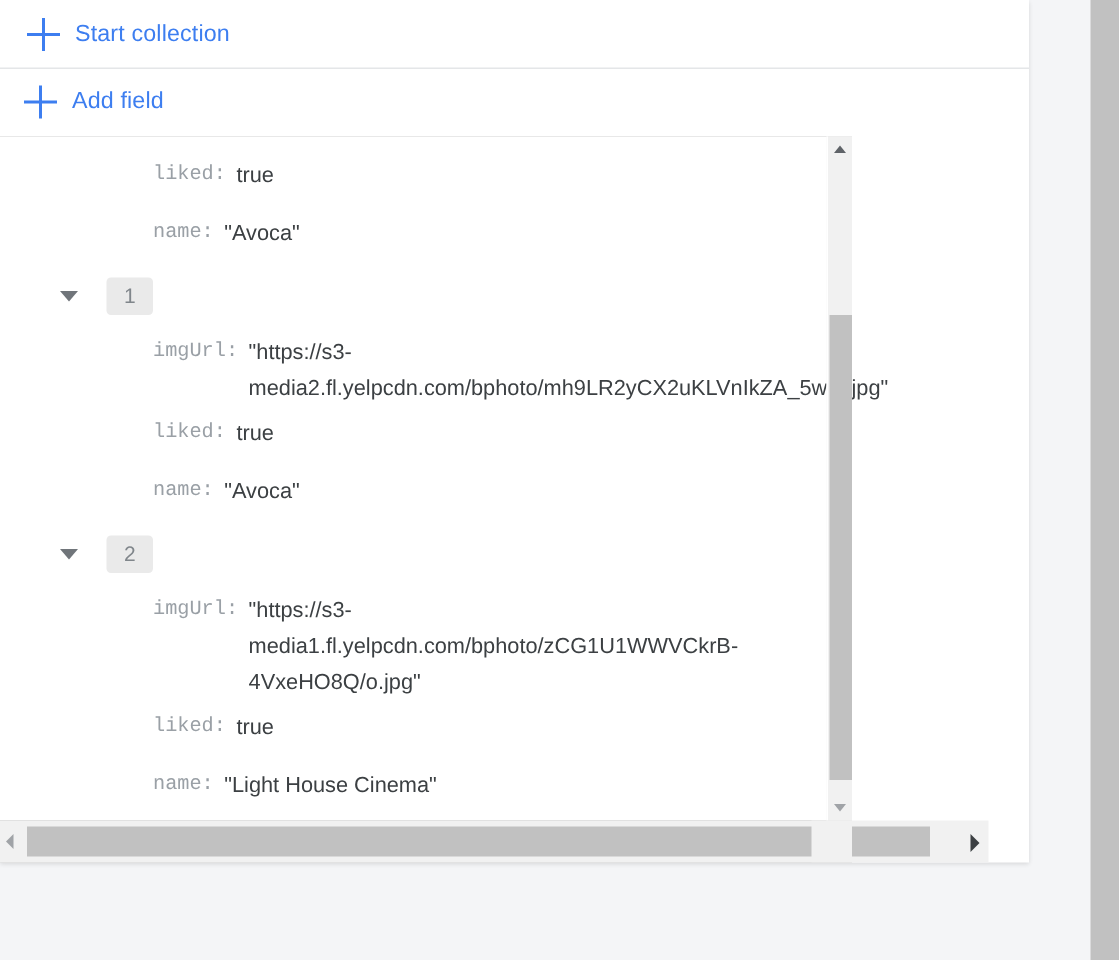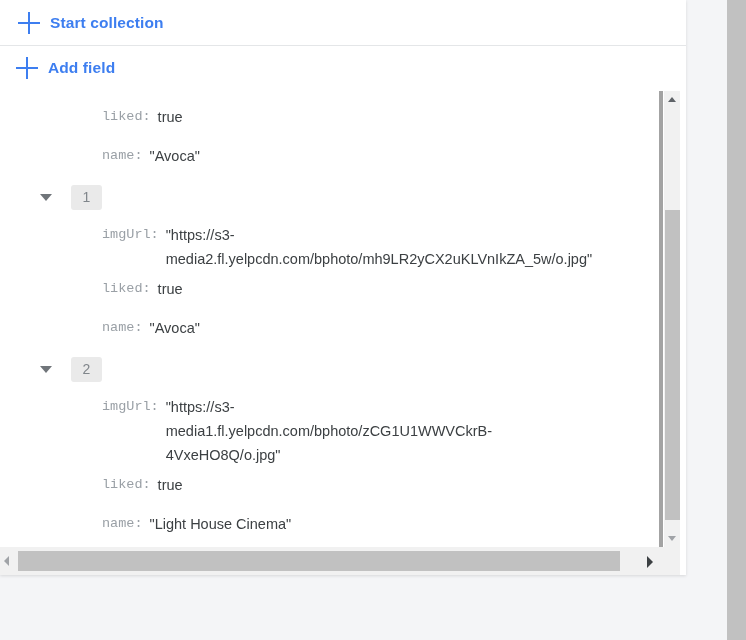--- a/index.html
+++ b/index.html
@@ -62,30 +62,30 @@
     left: 0; top: 10px;
     width: 22px; height: 2px;
   }
   .plus-icon::after {
     top: 0; left: 10px;
     width: 2px; height: 22px;
   }
   .action-label {
     color: #3d7ef0;
     font-size: 15.5px;
-    font-weight: 700;
+    font-weight: 400;
     letter-spacing: 0.1px;
   }
 
   
   .doc-area {
     position: absolute;
     left: 0;
     top: 91px;
-    width: 680px;
+    width: 568px;
     height: 484px;
     background: #a3a3a3;
   }
 
   .doc-clip {
     position: absolute;
     left: 0;
     top: 0;
     width: 659px;
     height: 456px;

